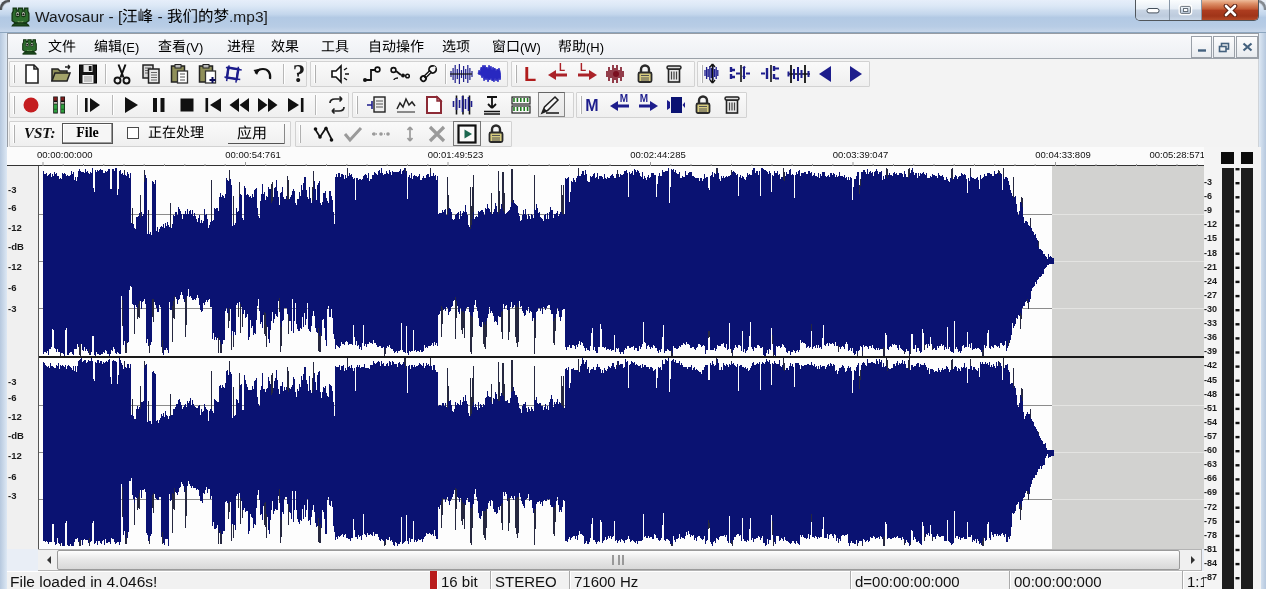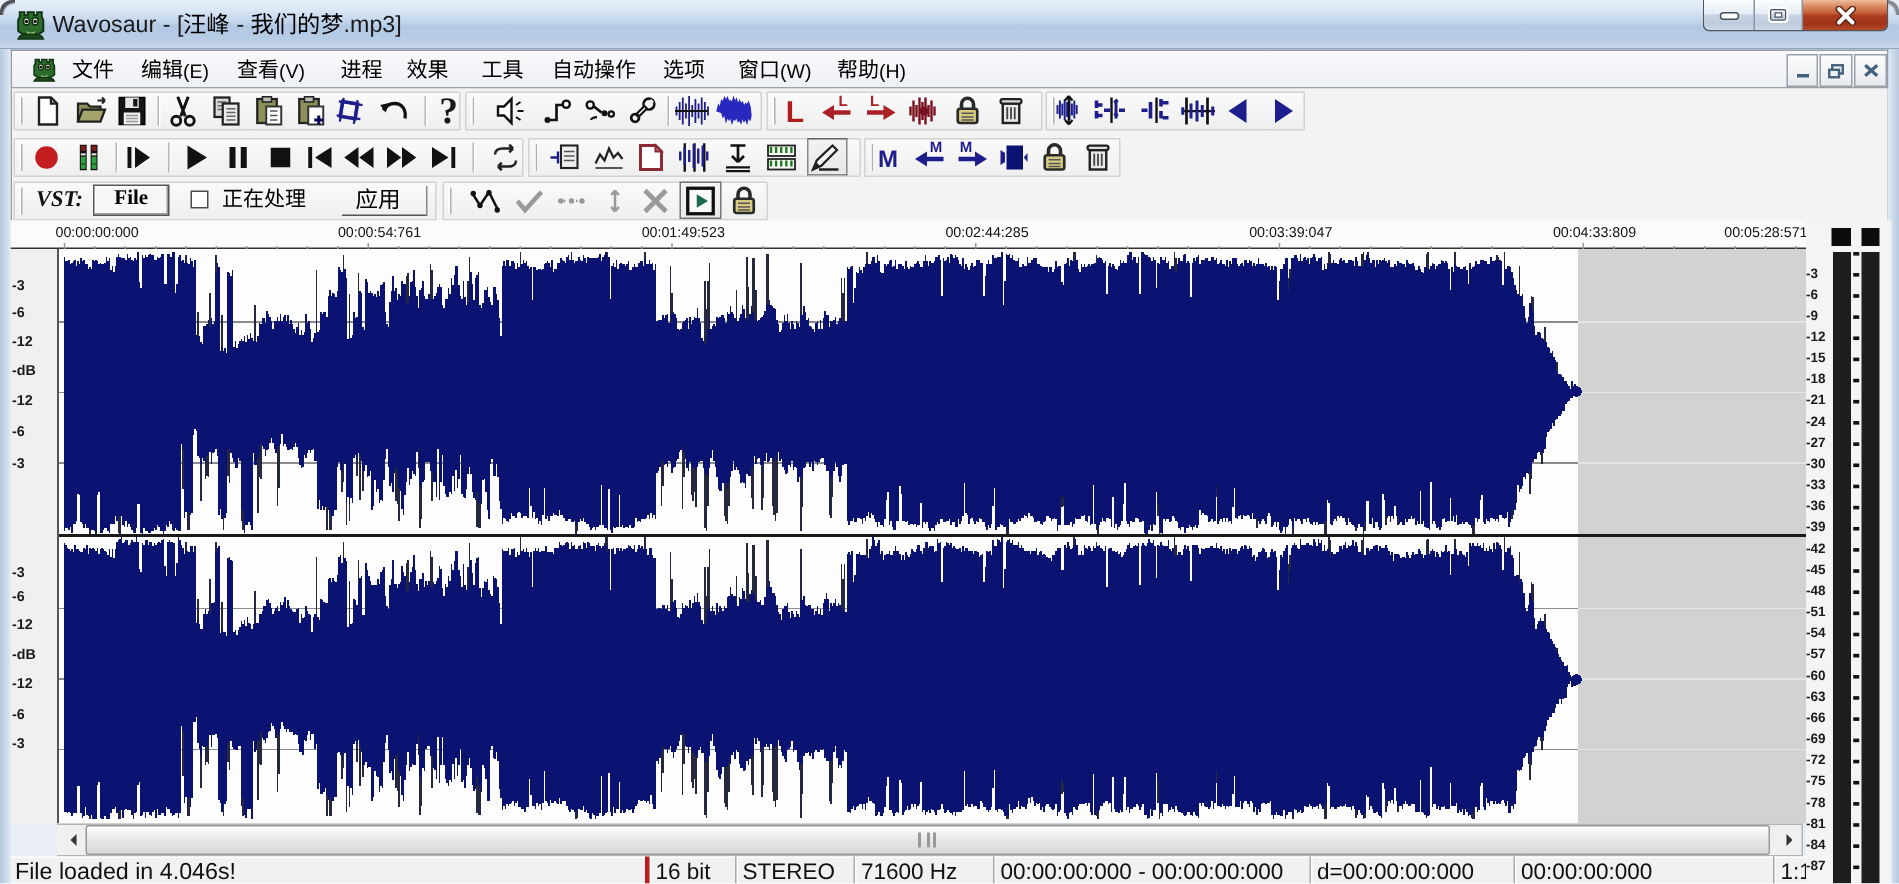--- a/index.html
+++ b/index.html
@@ -660,21 +660,20 @@
     <svg class="abs" style="left:42px;top:553px" width="14" height="14" viewBox="0 0 14 14">
       <path d="M9 3L5 7l4 4z" fill="#333"></path>
     </svg>
     <div class="abs" style="left:57px;top:550px;width:1123px;height:20px;background:linear-gradient(#fefefe,#e9e9e9 45%,#d8d8d8);border:1px solid #9a9a9a;border-radius:2px"></div>
     <div class="abs" style="left:612px;top:555px;width:12px;height:10px;border-left:2px solid #999;border-right:2px solid #999;background:linear-gradient(90deg,transparent 4px,#999 4px,#999 6px,transparent 6px)"></div>
     <svg class="abs" style="left:1186px;top:553px" width="14" height="14" viewBox="0 0 14 14">
       <path d="M5 3l4 4-4 4z" fill="#333"></path>
     </svg>
     <div class="abs" style="left:0;top:571px;width:1266px;height:18px;background:#f1f1f1;border-top:1px solid #fff"></div>
     <div class="abs" style="left:10px;top:573px;font-size:15.5px;color:#111">File loaded in 4.046s!</div>
-    <div class="abs" style="left:430px;top:571px;width:57px;height:18px;border-left:3px solid #b91c1c;box-shadow:inset 1px 1px 0 #fff;padding:2px 0 0 4px;font-size:15px;color:#111;white-space:nowrap;overflow:hidden">16 bit</div>
+    <div class="abs" style="left:430px;top:571px;width:57px;height:18px;border-left:7px solid #b91c1c;box-shadow:inset 1px 1px 0 #fff;padding:2px 0 0 4px;font-size:15px;color:#111;white-space:nowrap;overflow:hidden">16 bit</div>
     <div class="abs" style="left:490px;top:571px;width:76px;height:18px;border-left:1px solid #aaa;box-shadow:inset 1px 1px 0 #fff;padding:2px 0 0 4px;font-size:15px;color:#111;white-space:nowrap;overflow:hidden">STEREO</div>
     <div class="abs" style="left:569px;top:571px;width:90px;height:18px;border-left:1px solid #aaa;box-shadow:inset 1px 1px 0 #fff;padding:2px 0 0 4px;font-size:15px;color:#111;white-space:nowrap;overflow:hidden">71600 Hz</div>
-    <div class="abs" style="left:662px;top:571px;width:208px;height:18px;border-left:1px solid #aaa;box-shadow:inset 1px 1px 0 #fff;padding:2px 0 0 4px;font-size:15px;color:#111;white-space:nowrap;overflow:hidden">00:00:00:000 - 00:00:00:000</div>
-    <div class="abs" style="left:873px;top:571px;width:133px;height:18px;border-left:1px solid #aaa;box-shadow:inset 1px 1px 0 #fff;padding:2px 0 0 4px;font-size:15px;color:#111;white-space:nowrap;overflow:hidden">d=00:00:00:000</div>
+    <div class="abs" style="left:850px;top:571px;width:133px;height:18px;border-left:1px solid #aaa;box-shadow:inset 1px 1px 0 #fff;padding:2px 0 0 4px;font-size:15px;color:#111;white-space:nowrap;overflow:hidden">d=00:00:00:000</div>
     <div class="abs" style="left:1009px;top:571px;width:115px;height:18px;border-left:1px solid #aaa;box-shadow:inset 1px 1px 0 #fff;padding:2px 0 0 4px;font-size:15px;color:#111;white-space:nowrap;overflow:hidden">00:00:00:000</div>
     <div class="abs" style="left:1182px;top:571px;width:70px;height:18px;border-left:1px solid #aaa;box-shadow:inset 1px 1px 0 #fff;padding:2px 0 0 4px;font-size:15px;color:#111;white-space:nowrap;overflow:hidden">1:16384</div>
     <div class="abs" style="left:0;top:33px;width:7px;height:556px;background:linear-gradient(90deg,#b6c8de,#dde8f4)"></div>
     <div class="abs" style="left:1259px;top:33px;width:7px;height:556px;background:linear-gradient(90deg,#dde8f4,#b6c8de)"></div>
   </div>
 </body></html>

